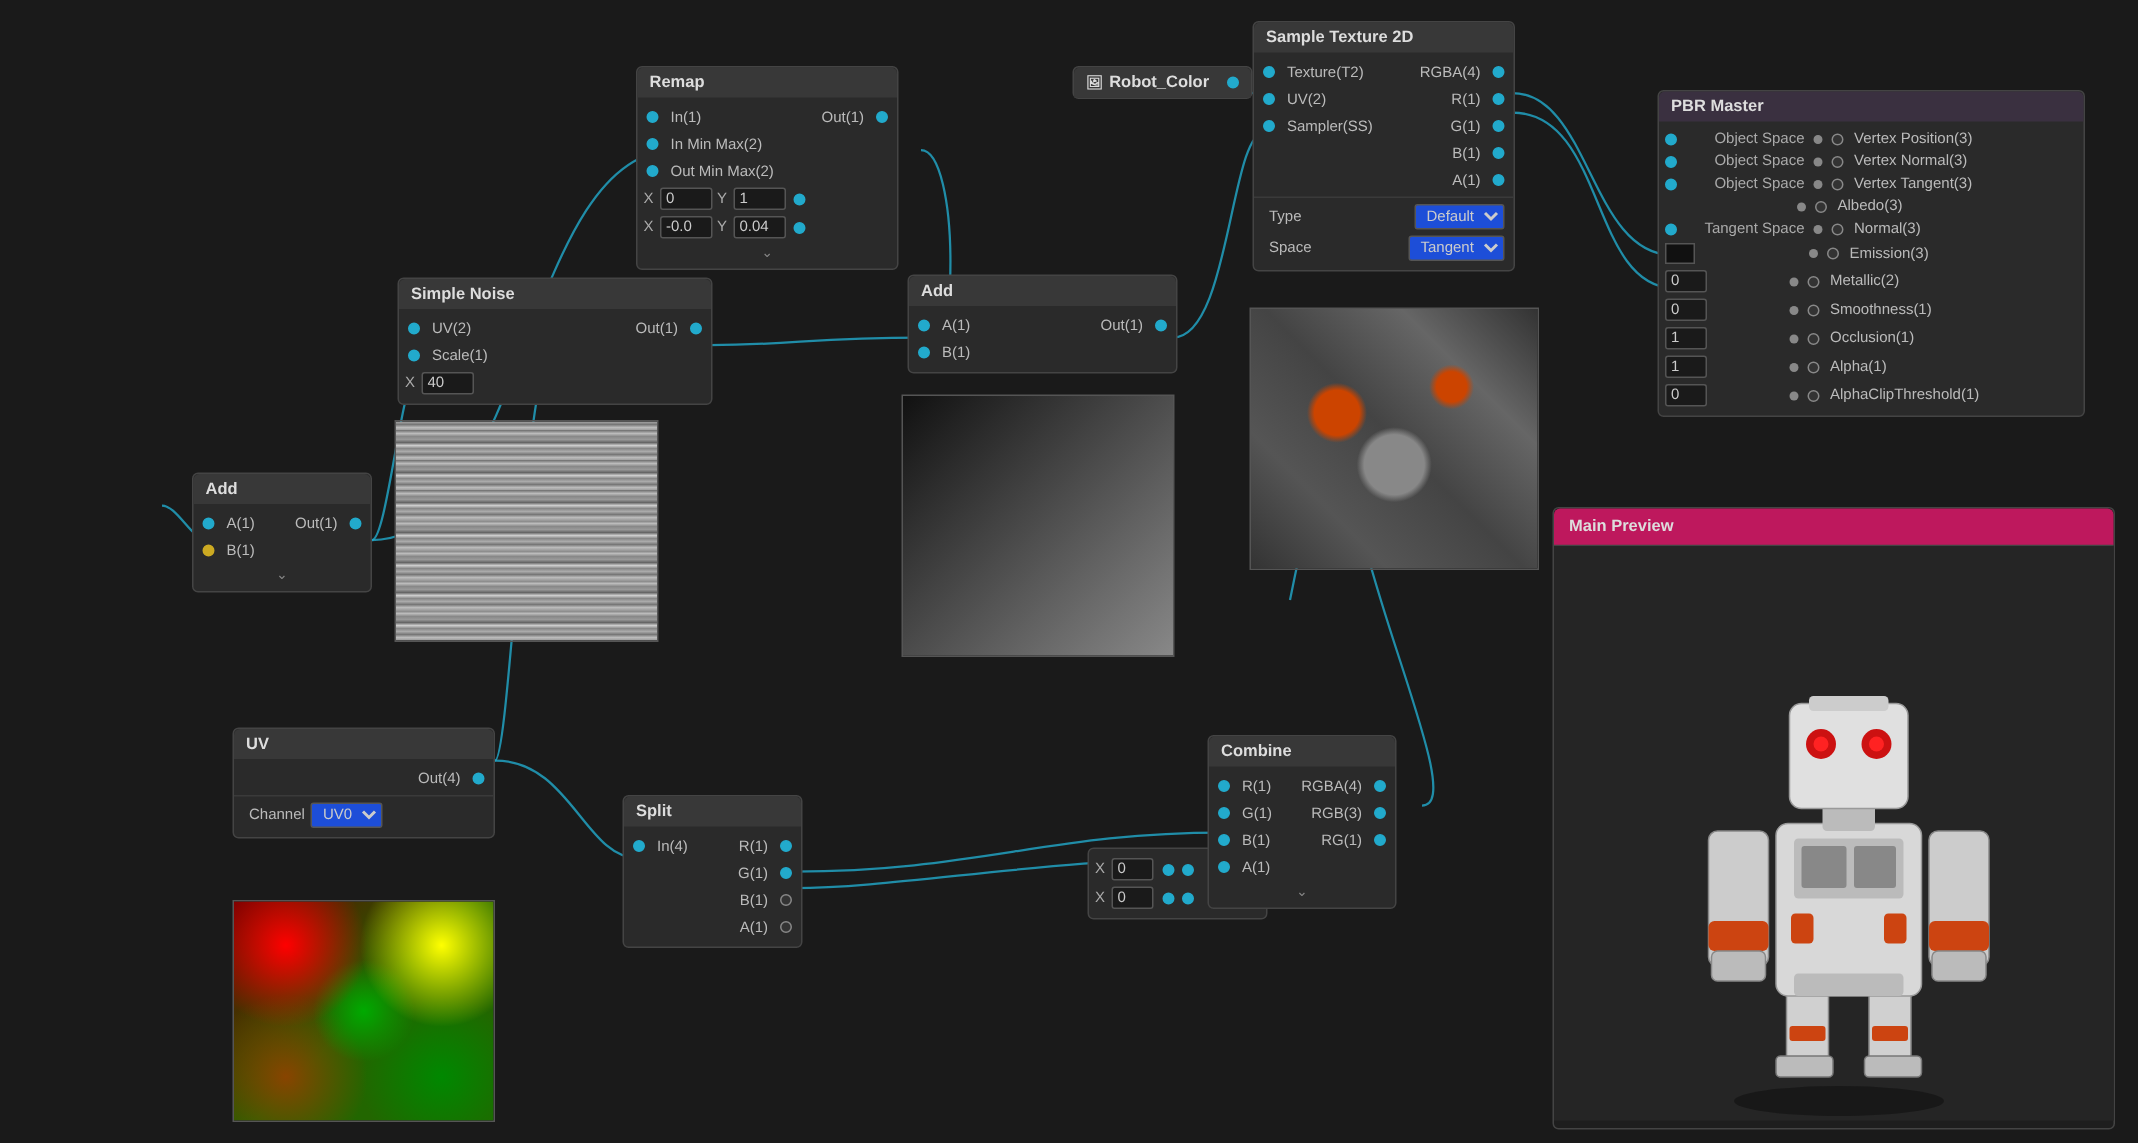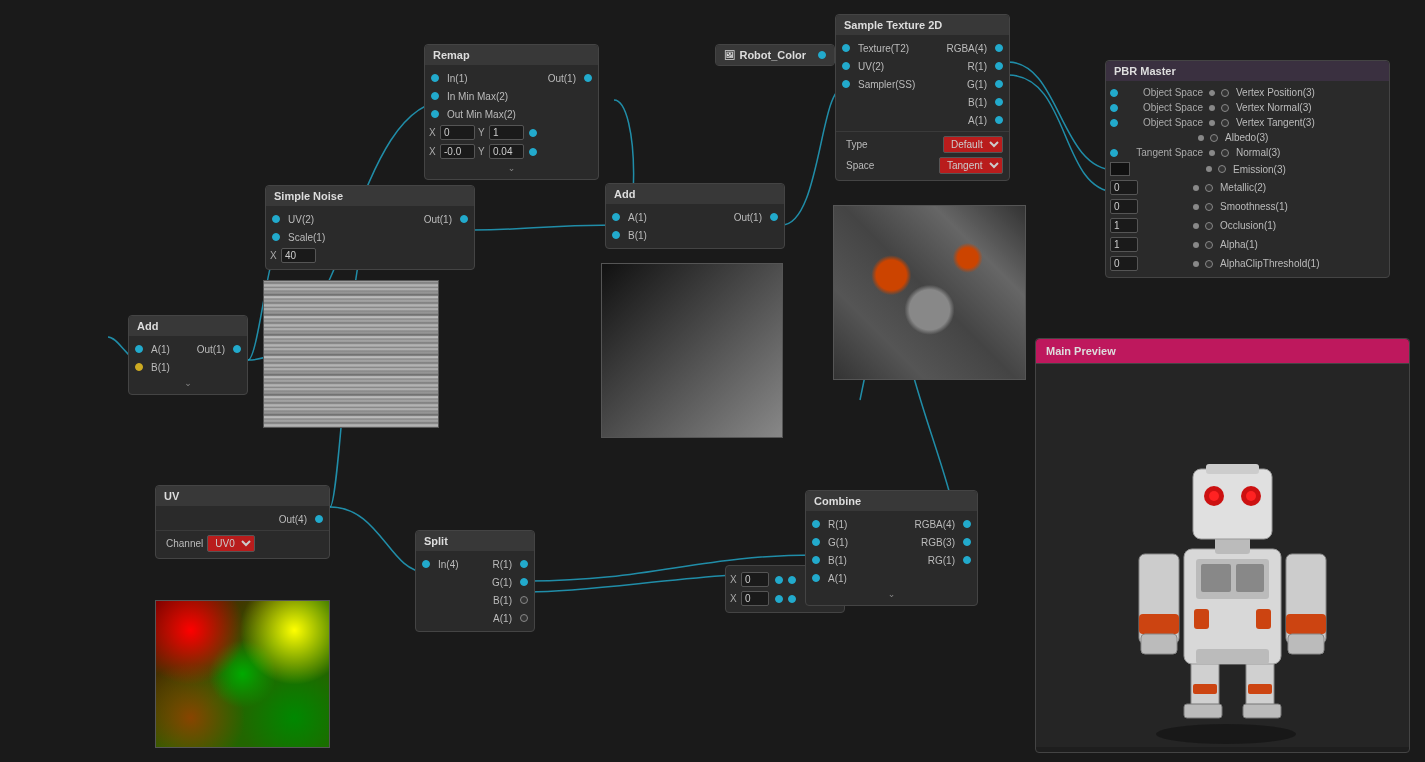--- a/index.html
+++ b/index.html
@@ -89,21 +89,21 @@
     }
 
     
     .node-time { top: 310px; left: 15px; width: 90px; }
     .node-add-left { top: 315px; left: 128px; width: 120px; }
     .node-uv { top: 485px; left: 155px; width: 175px; }
     .node-simple-noise { top: 185px; left: 265px; width: 210px; }
     .node-split { top: 530px; left: 415px; width: 115px; }
     .node-remap { top: 44px; left: 424px; width: 175px; }
     .node-add-right { top: 183px; left: 605px; width: 180px; }
-    .node-combine { top: 490px; left: 805px; width: 173px; }
+    .node-combine { top: 490px; left: 805px; width: 126px; }
     .node-robot-color { top: 44px; left: 715px; width: 110px; }
     .node-sample-texture { top: 14px; left: 835px; width: 175px; }
     .node-pbr-master { top: 60px; left: 1105px; width: 285px; }
 
     
     .node-input {
       background: #1a1a1a;
       border: 1px solid #555;
       color: #ccc;
       font-size: 10px;
@@ -214,21 +214,21 @@
     .connections-svg {
       position: absolute;
       top: 0; left: 0;
       width: 1425px;
       height: 762px;
       pointer-events: none;
     }
 
     
     .node-select {
-      background: #b91c1c;
+      background: #1d4ed8;
       border: 1px solid #555;
       color: #ccc;
       font-size: 10px;
       padding: 1px 3px;
       border-radius: 2px;
     }
 
     
     .chevron {
       text-align: center;

